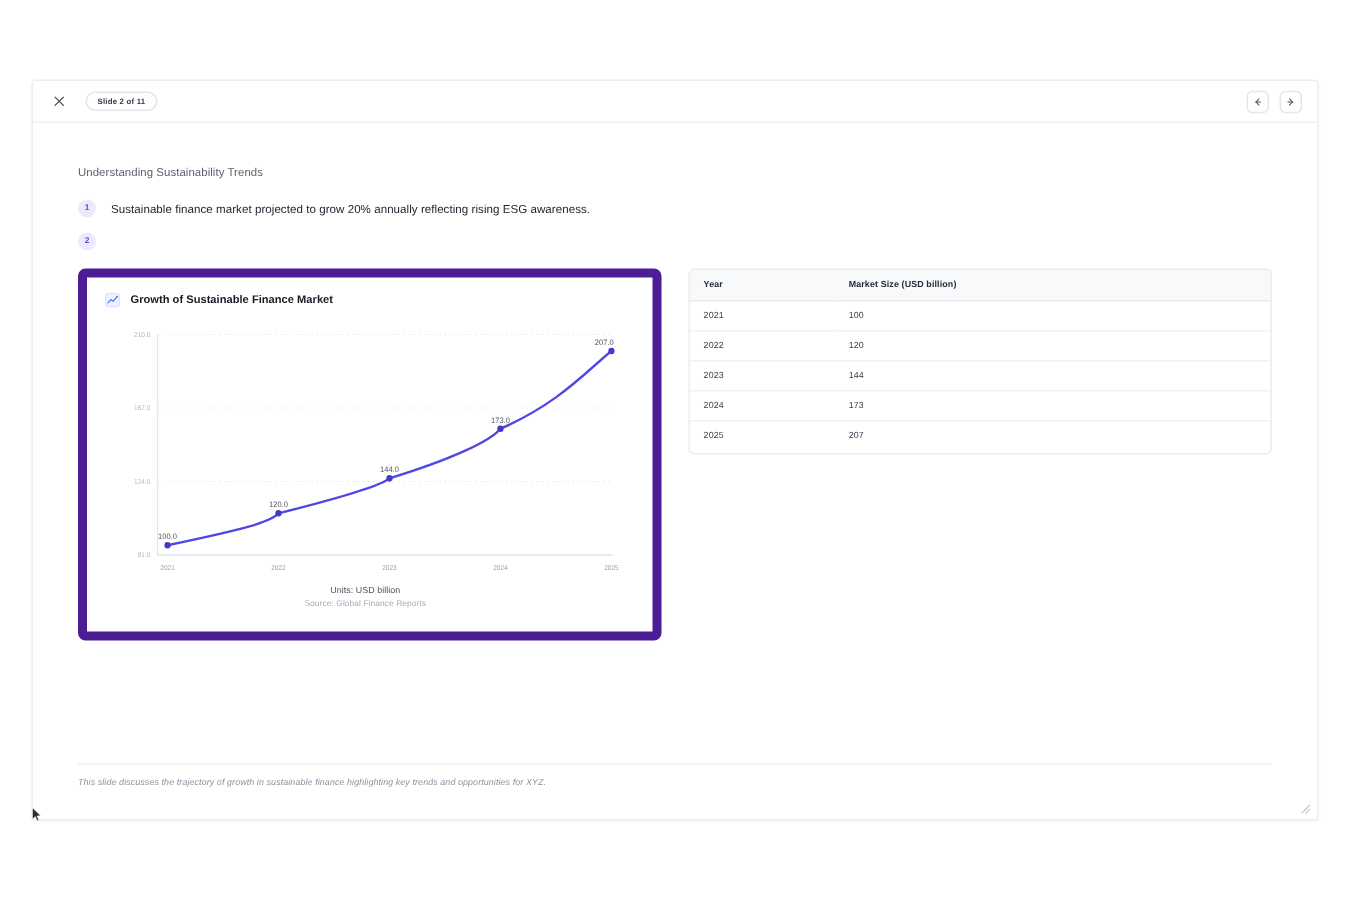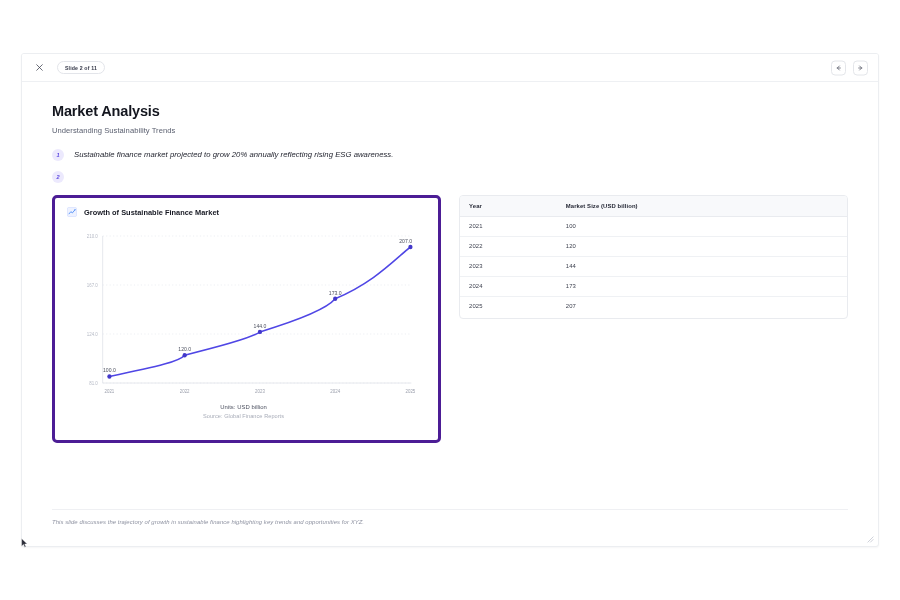--- a/index.html
+++ b/index.html
@@ -83,21 +83,21 @@
     color: #14161f;
     letter-spacing: -0.15px;
     line-height: 1.1;
   }
   .subtitle {
     margin-top: 6px;
     font-size: 7.6px;
     color: #5b6070;
     letter-spacing: 0.05px;
   }
-  .bullets { margin-top: 14px; font-style: italic; }
+  .bullets { margin-top: 14px; }
   .bullet {
     display: flex;
     align-items: center;
     margin-bottom: 10px;
   }
   .bullet-num {
     flex: 0 0 auto;
     width: 12px; height: 12px;
     border-radius: 50%;
     background: #ece9fd;
@@ -117,21 +117,21 @@
   .content-row {
     display: flex;
     gap: 18px;
     margin-top: 12px;
   }
 
   
   .chart-card {
     width: 390px;
     height: 248px;
-    border: 3px solid #4c1d95;
+    border: 6px solid #4c1d95;
     border-radius: 5px;
     background: #fff;
     padding: 9px 17px 8px 11px;
     position: relative;
   }
   .chart-head {
     display: flex;
     align-items: center;
     gap: 7px;
     margin-bottom: 2px;
@@ -261,21 +261,20 @@
           <svg width="7" height="7" viewBox="0 0 12 12" aria-hidden="true">
             <path d="M4.5 2.5 L8 6 L4.5 9.5" stroke="#4a4d5c" stroke-width="1.2" fill="none" stroke-linecap="round" stroke-linejoin="round"></path>
             <path d="M2.8 6 L8.4 6" stroke="#4a4d5c" stroke-width="1.2" stroke-linecap="round"></path>
           </svg>
         </div>
       </div>
     </div>
 
     <div class="slide">
 
-      <div class="title">Market Analysis</div>
       <div class="subtitle">Understanding Sustainability Trends</div>
 
       <div class="bullets">
         <div class="bullet">
           <div class="bullet-num">1</div>
           <div class="bullet-text">Sustainable finance market projected to grow 20% annually reflecting rising ESG awareness.</div>
         </div>
         <div class="bullet">
           <div class="bullet-num">2</div>
         </div>

